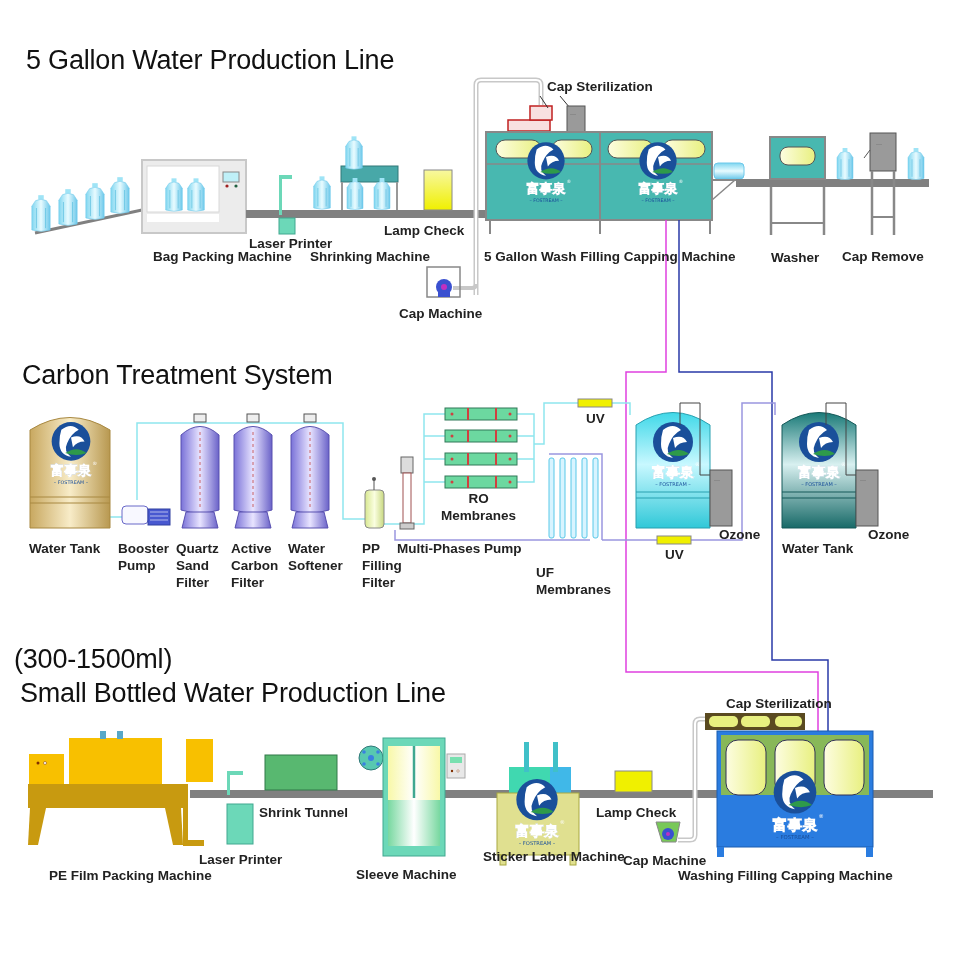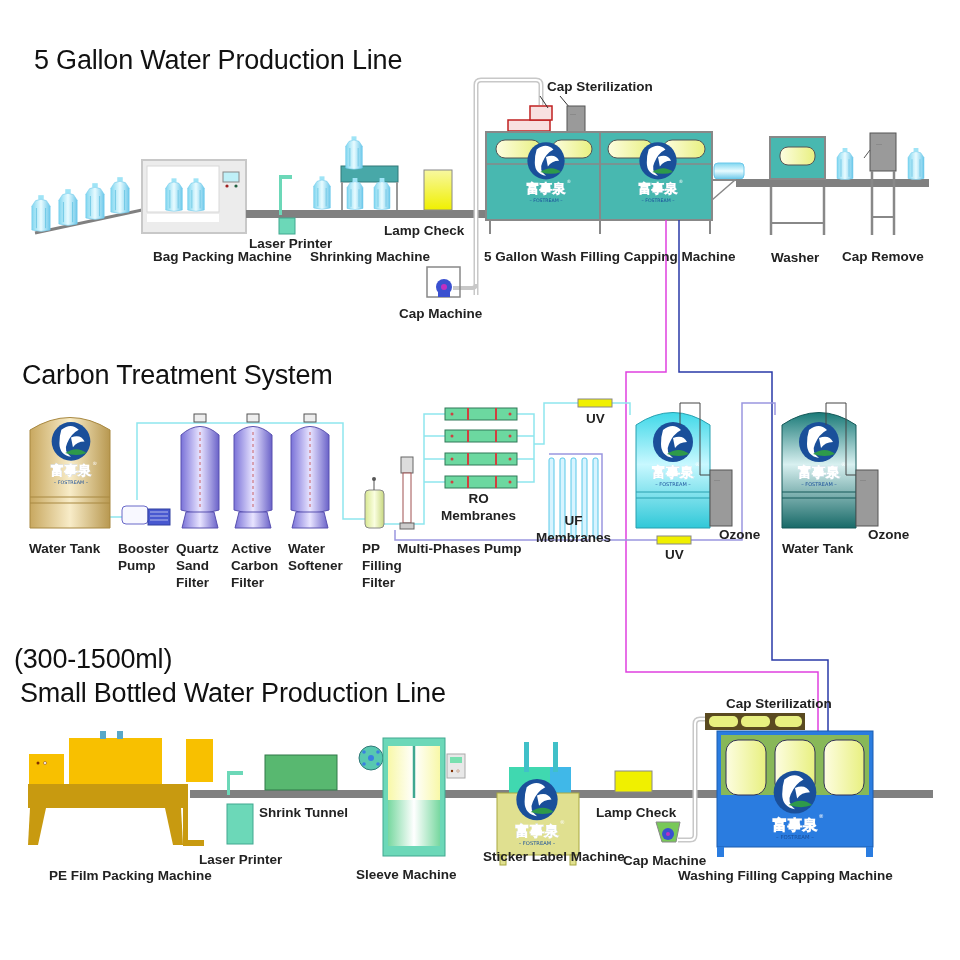--- a/index.html
+++ b/index.html
@@ -403,21 +403,21 @@
       <rect x="726" y="740" width="40" height="55" rx="12" fill="url(#windowG)" stroke="#335"></rect>
       <rect x="775" y="740" width="40" height="55" rx="12" fill="url(#windowG)" stroke="#335"></rect>
       <rect x="824" y="740" width="40" height="55" rx="12" fill="url(#windowG)" stroke="#335"></rect>
       <rect x="717" y="847" width="7" height="10" fill="#2a7ce0"></rect>
       <rect x="866" y="847" width="7" height="10" fill="#2a7ce0"></rect>
       <use href="#logo" x="763" y="768" width="64" height="74"></use>
     </g>
   </g>
 </svg>
 
-<div class="title" style="left:34px;top:45px;">5 Gallon Water Production Line</div>
+<div class="title" style="left:26px;top:45px;">5 Gallon Water Production Line</div>
 <div class="title" style="left:22px;top:360px;">Carbon Treatment System</div>
 <div class="title" style="left:14px;top:644px;">(300-1500ml)</div>
 <div class="title" style="left:20px;top:678px;">Small Bottled Water Production Line</div>
 
 <div class="lbl" style="left:114px;top:248px;padding-left:39px;">Bag Packing Machine</div>
 <div class="lbl" style="left:249px;top:235px;">Laser Printer</div>
 <div class="lbl" style="left:310px;top:248px;">Shrinking Machine</div>
 <div class="lbl" style="left:384px;top:222px;">Lamp Check</div>
 <div class="lbl" style="left:547px;top:78px;">Cap Sterilization</div>
 <div class="lbl" style="left:484px;top:248px;">5 Gallon Wash Filling Capping Machine</div>
@@ -435,21 +435,21 @@
 Carbon
 Filter</div>
 <div class="lbl ml" style="left:288px;top:540px;">Water
 Softener</div>
 <div class="lbl ml" style="left:362px;top:540px;">PP
 Filling
 Filter</div>
 <div class="lbl" style="left:397px;top:540px;">Multi-Phases Pump</div>
 <div class="lbl ml" style="left:441px;top:490px;text-align:center;">RO
 Membranes</div>
-<div class="lbl ml" style="left:536px;top:512px;text-align:center;">UF
+<div class="lbl ml" style="left:536px;top:564px;text-align:left;">UF
 Membranes</div>
 <div class="lbl" style="left:586px;top:410px;">UV</div>
 <div class="lbl" style="left:665px;top:546px;">UV</div>
 <div class="lbl" style="left:719px;top:526px;">Ozone</div>
 <div class="lbl" style="left:868px;top:526px;">Ozone</div>
 <div class="lbl" style="left:782px;top:540px;">Water Tank</div>
 
 <div class="lbl" style="left:25px;top:867px;padding-left:24px;">PE Film Packing Machine</div>
 <div class="lbl" style="left:199px;top:851px;">Laser Printer</div>
 <div class="lbl" style="left:259px;top:804px;">Shrink Tunnel</div>

